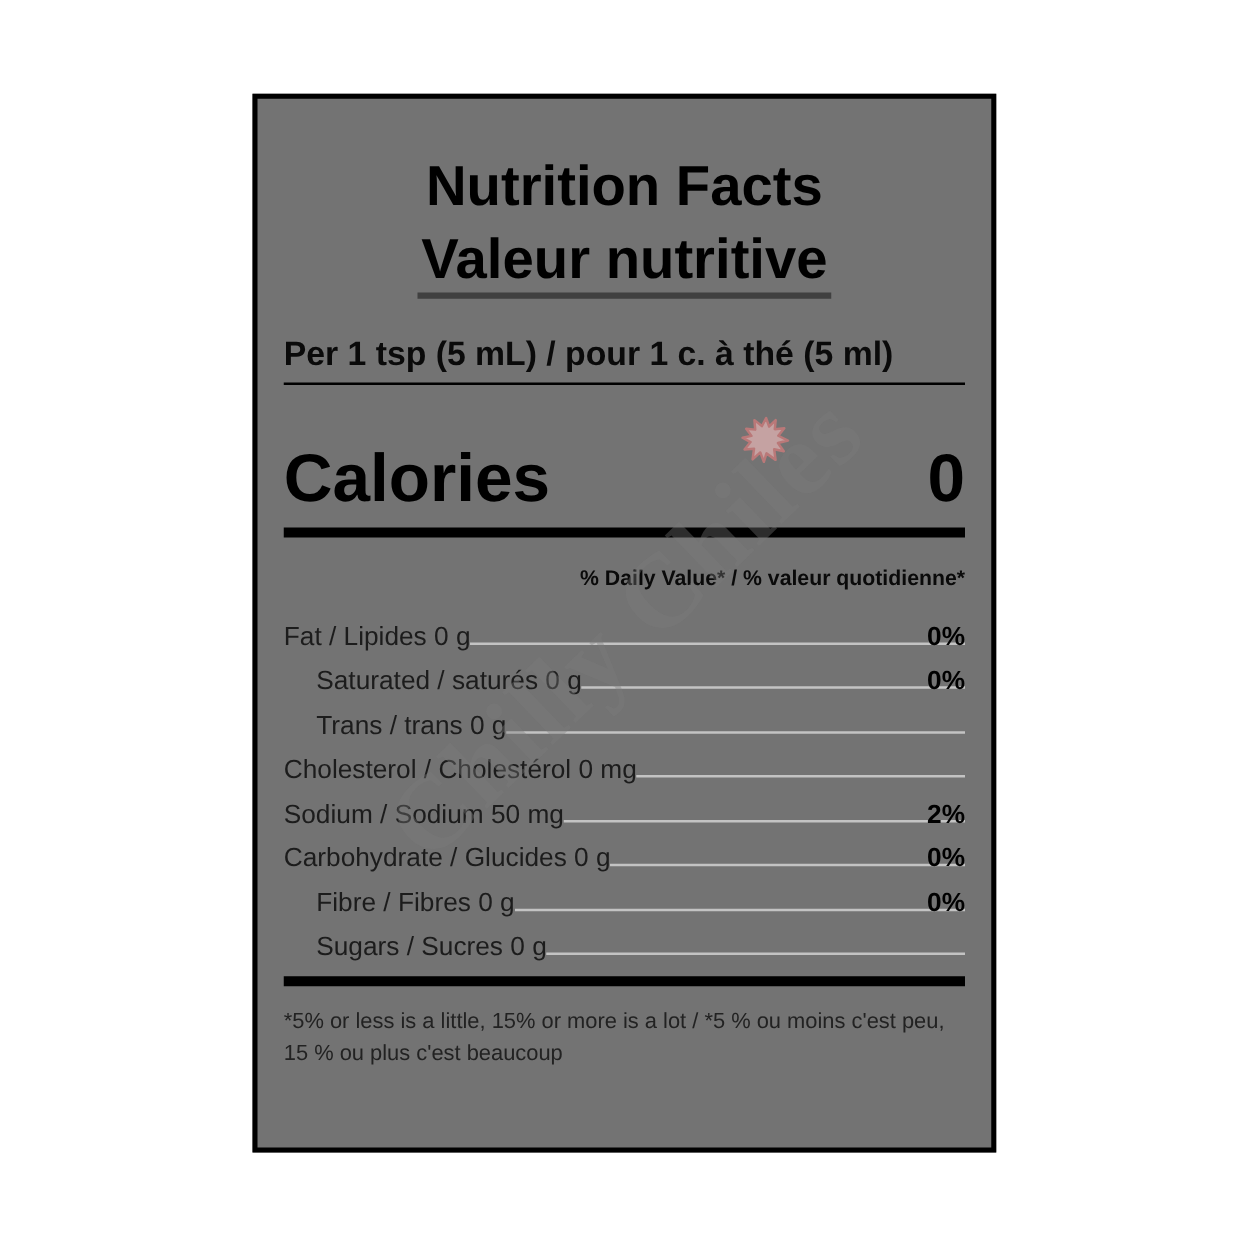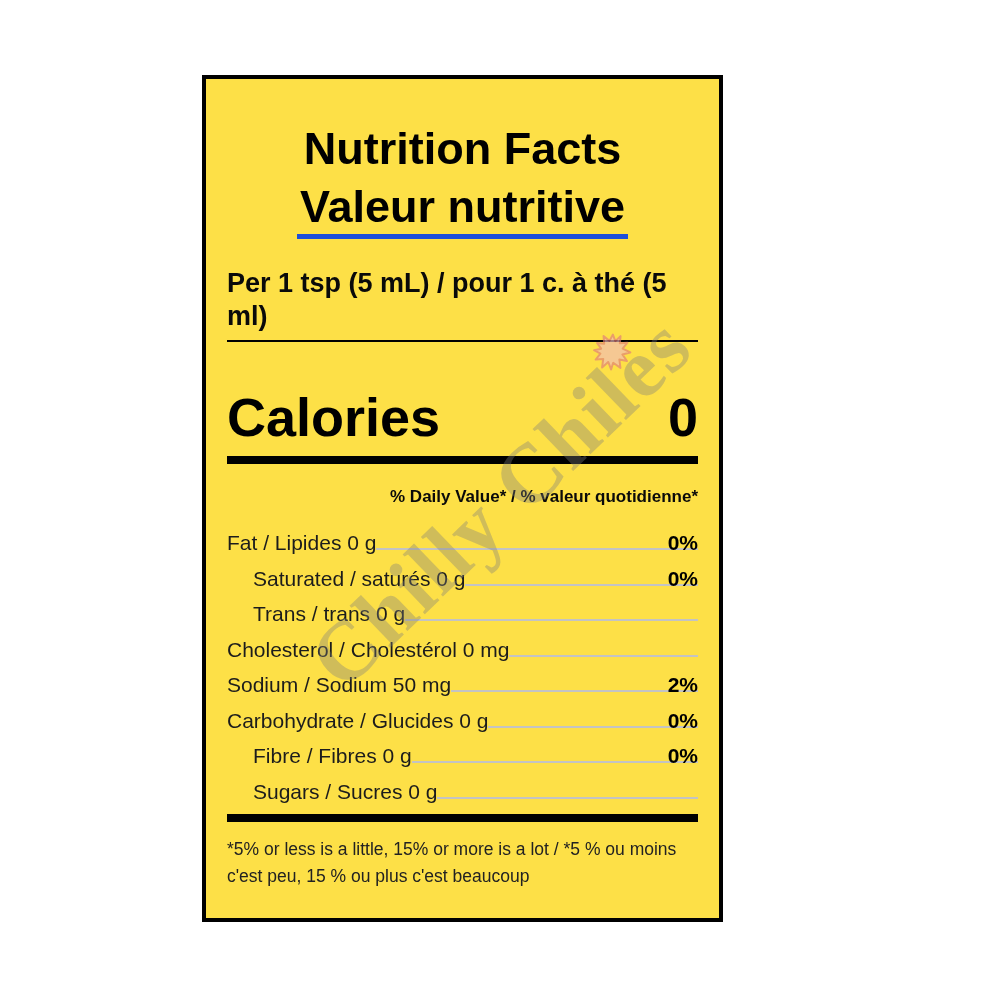--- a/index.html
+++ b/index.html
@@ -1,26 +1,26 @@
 <!DOCTYPE html>
 <html><head>
 <meta charset="utf-8">
 <style>
   html,body{margin:0;padding:0;background:#ffffff;}
   body{width:1000px;height:1000px;position:relative;overflow:hidden;
        font-family:"Liberation Sans","DejaVu Sans",sans-serif;color:#111;}
 
-  .label-box{position:absolute;left:202px;top:75px;width:521px;height:847px;
-    box-sizing:border-box;border:4px solid #000;background:#fde047;padding:0 21px;}
+  .label-box{position:absolute;left:202px;top:75px;width:595px;height:847px;
+    box-sizing:border-box;border:4px solid #000;background:#737373;padding:0 21px;}
 
   .title-en{font-size:45px;font-weight:bold;text-align:center;line-height:1.15;
     margin:44px 0 0 0;color:#000;}
   .title-fr-wrap{text-align:center;margin-top:6px;}
   .title-fr{display:inline-block;font-size:45px;font-weight:bold;line-height:1.15;
-    border-bottom:5px solid #1d4ed8;padding:0 3px 1px 3px;color:#000;}
+    border-bottom:5px solid #404040;padding:0 3px 1px 3px;color:#000;}
 
   .serving{margin-top:28px;font-size:27px;font-weight:bold;line-height:1.25;
     padding-bottom:6px;border-bottom:2px solid #000;color:#0a0a0a;}
 
   .calories-row{display:flex;justify-content:space-between;align-items:flex-start;
     margin-top:48px;font-size:54px;font-weight:bold;line-height:1;color:#000;}
 
   .bar{height:8px;background:#000;}
   .bar-top{margin-top:12px;}
   .bar-bottom{margin-top:5px;}

